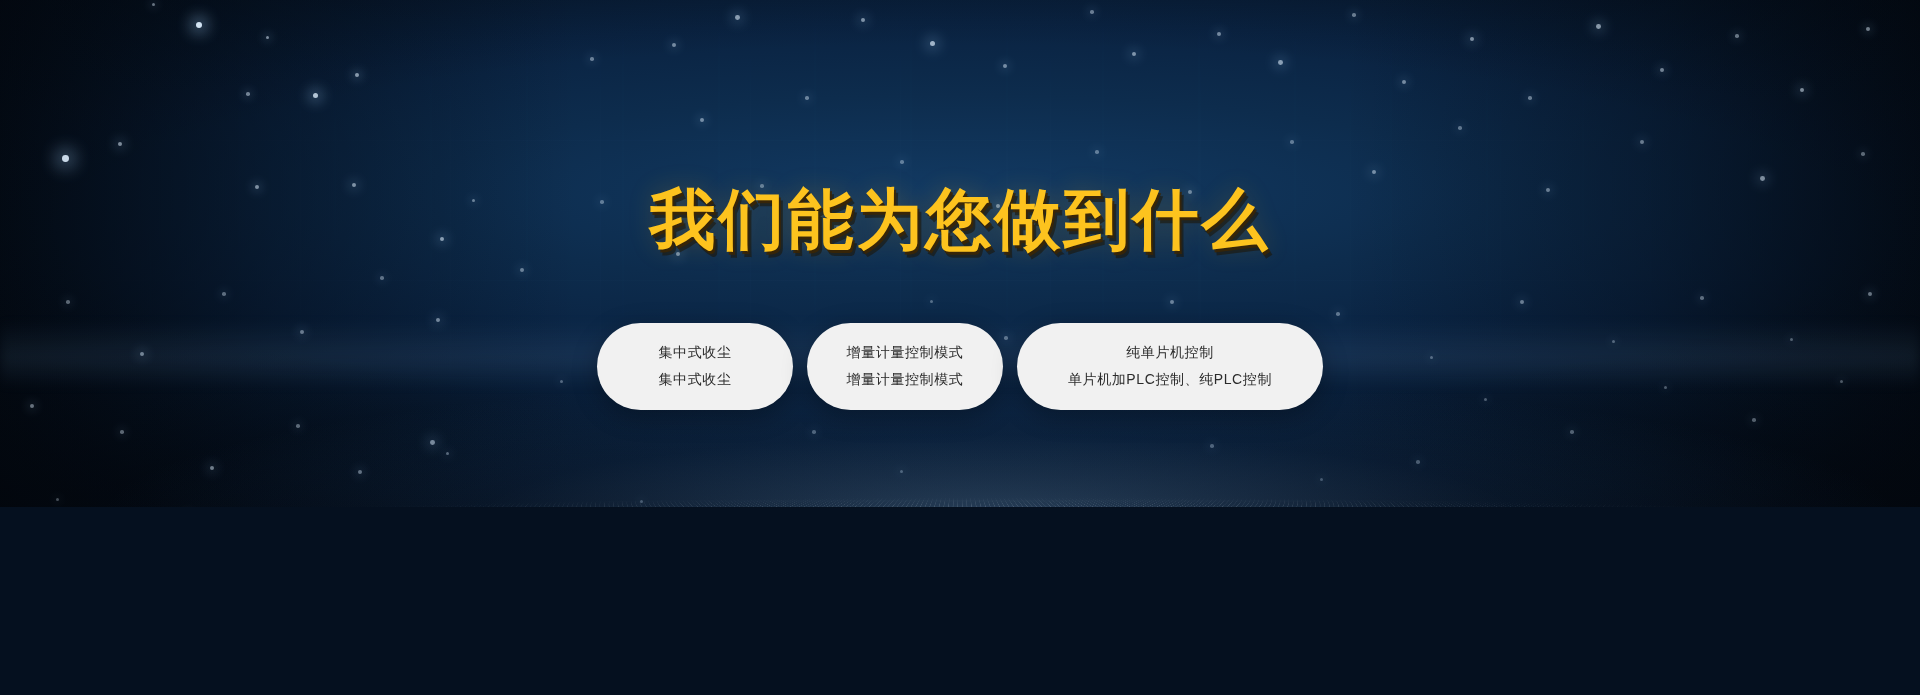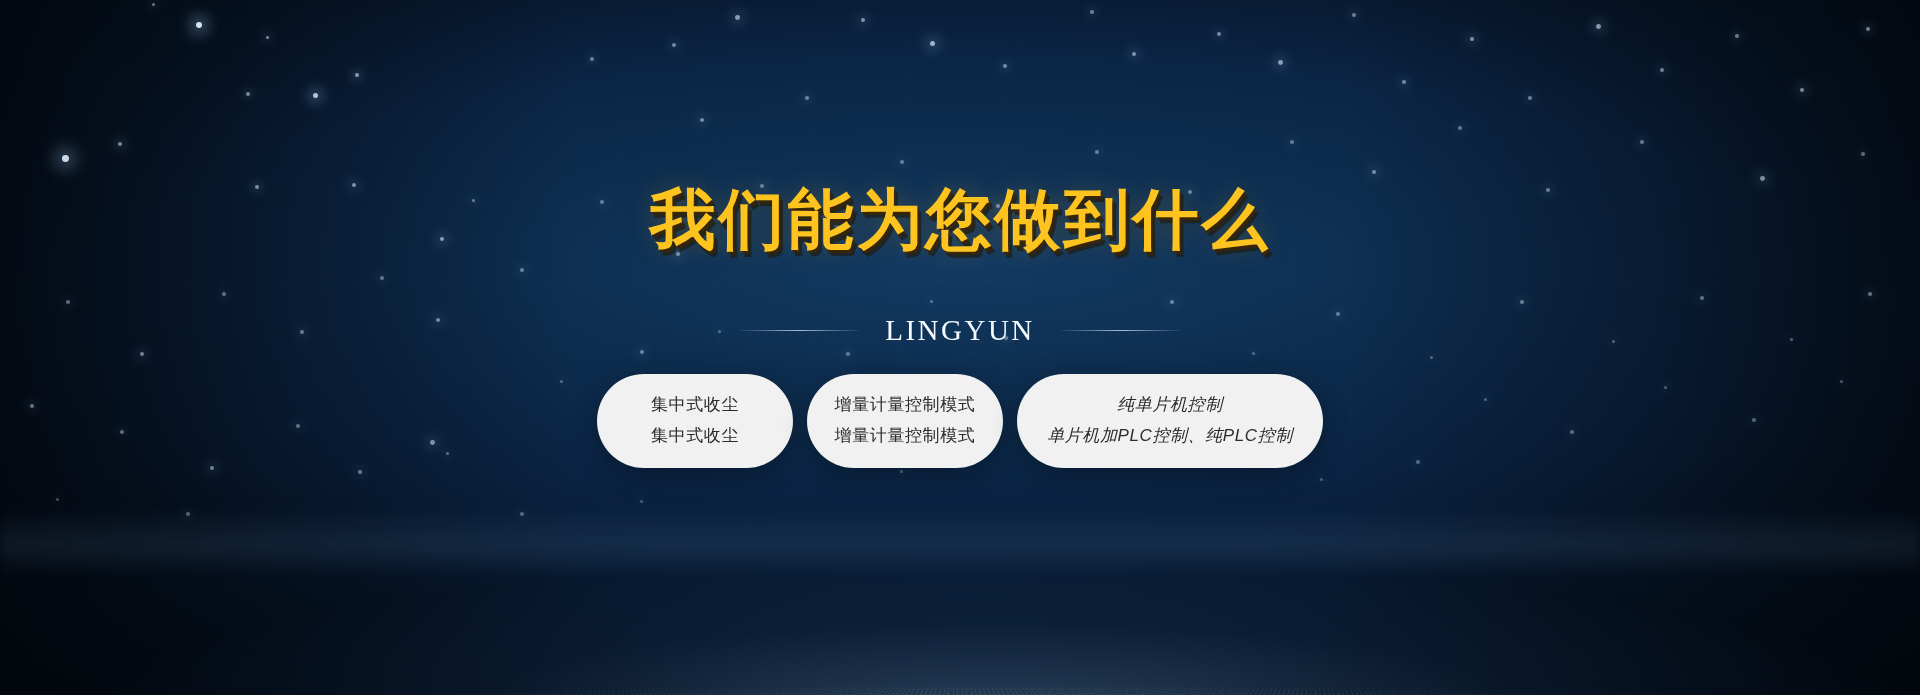--- a/index.html
+++ b/index.html
@@ -1,19 +1,19 @@
 <!DOCTYPE html>
 <html><head>
 <meta charset="utf-8">
 <title>Banner</title>
 <style>
   html,body{margin:0;padding:0;background:#05101f;}
   *{box-sizing:border-box;}
   .stage{
-    position:relative;width:1920px;height:695px;overflow:hidden;
+    position:relative;width:1920px;height:507px;overflow:hidden;
     font-family:"Liberation Sans","DejaVu Sans",sans-serif;
     background:#a16207;
   }
 
   
   .bg-base{
     position:absolute;inset:0;
     background:
       radial-gradient(115% 80% at 50% 38%, #123a63 0%, #0d2c4d 24%, #0a2342 42%, #07192f 62%, #040c18 84%, #02070e 100%);
   }
@@ -117,25 +117,25 @@
   }
   .card{
     background:#f1f1f1;
     border-radius:48px;
     padding:21px 34px 23px;
     min-width:0;
     display:flex;flex-direction:column;align-items:center;justify-content:center;gap:11px;
     box-shadow:0 6px 26px rgba(0,0,0,.28);
   }
   .card .ln{
-    color:#2b2b2b;font-size:17px;letter-spacing:.6px;line-height:1.15;white-space:nowrap;
+    color:#2b2b2b;font-size:14px;letter-spacing:.6px;line-height:1.15;white-space:nowrap;
   }
   .card-1{width:196px;}
   .card-2{width:196px;text-align:right;}
-  .card-3{width:306px;font-style:italic;}
+  .card-3{width:306px;}
 </style>
 </head>
 <body>
 
 <div class="stage">
 
   <div class="bg-base"></div>
   <div class="bg-blocks"></div>
   <div class="bg-streaks"></div>
   <div class="bg-left-dark"></div>
@@ -240,25 +240,20 @@
     <div class="mesh-glow"></div>
 
     <div class="mesh2"></div>
     <div class="mesh-haze"></div>
   </div>
 
   <div class="content">
 
     <h1 class="headline">我们能为您做到什么</h1>
 
-    <div class="sub-row">
-      <span class="rule"></span>
-      <span class="brand">LINGYUN</span>
-      <span class="rule"></span>
-    </div>
 
 
     <div class="cards">
 
       <div class="card card-1">
         <span class="ln">集中式收尘</span>
         <span class="ln">集中式收尘</span>
       </div>
 
       <div class="card card-2">

